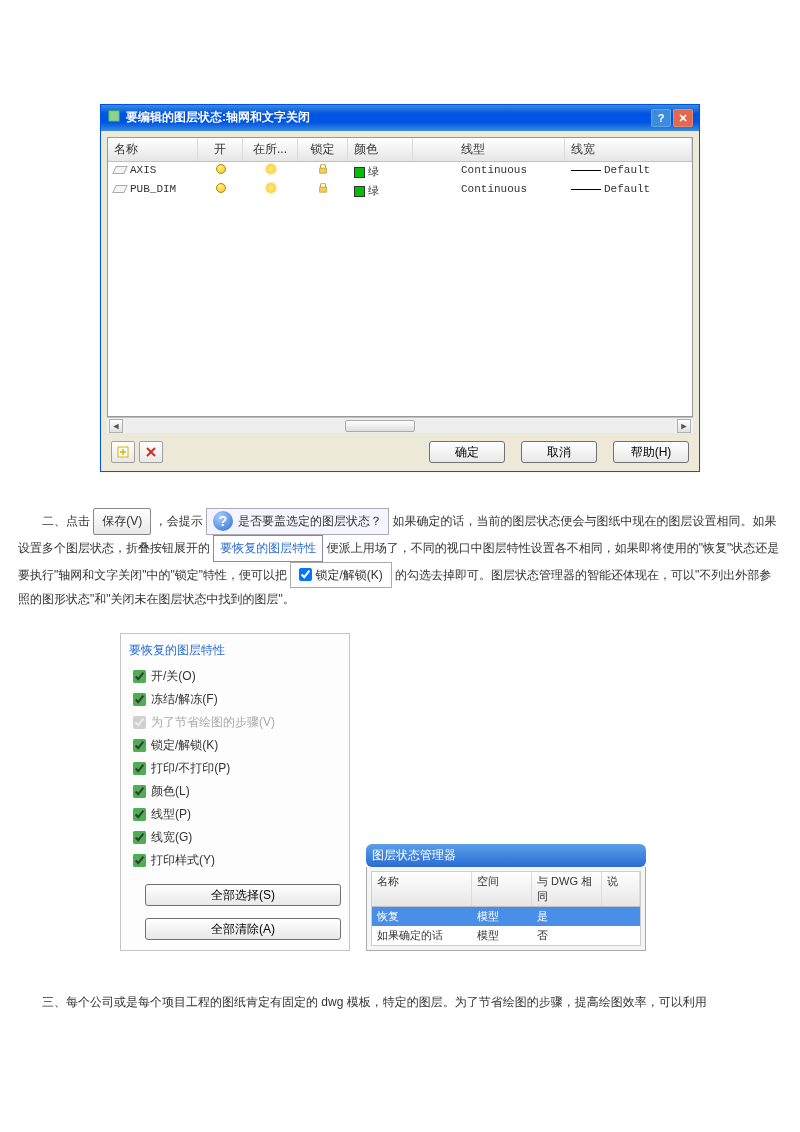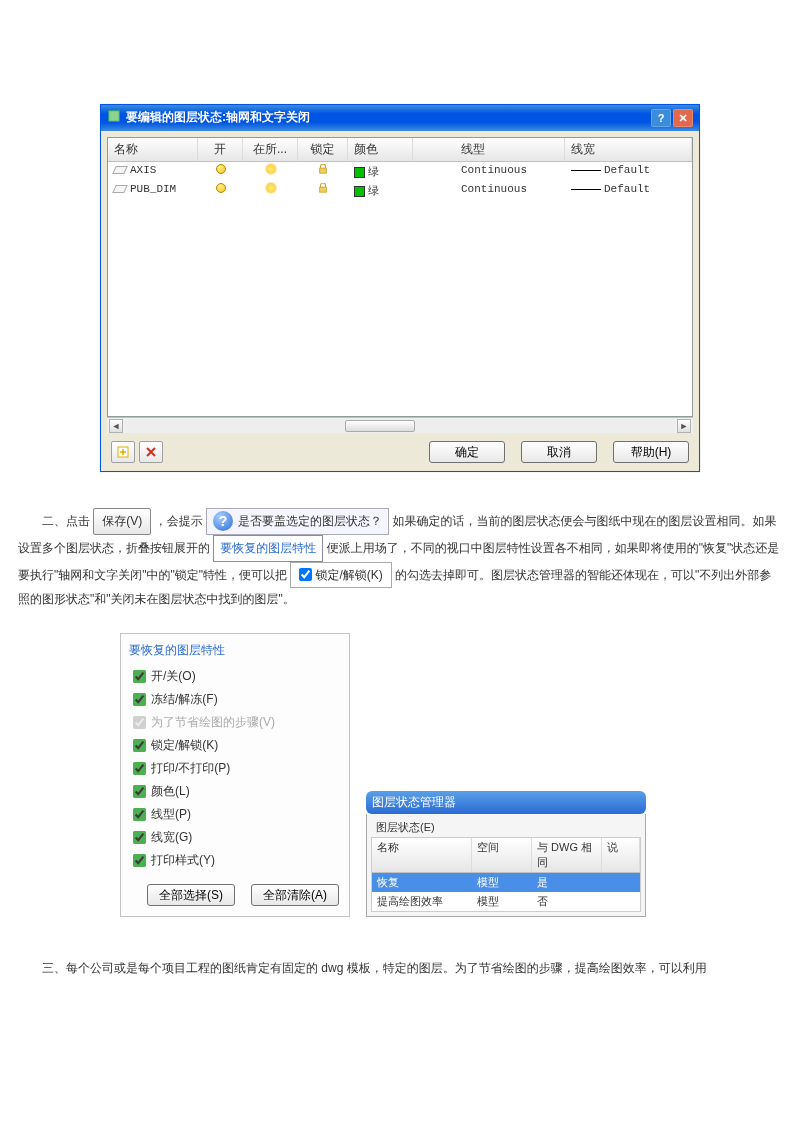--- a/index.html
+++ b/index.html
@@ -56,21 +56,21 @@
   .inline-chk { display:inline-flex; align-items:center; vertical-align:middle; border:1px solid #aaa; background:#fff; padding:1px 8px; font-size:12px; text-indent:0;}
   .inline-chk input { margin-right:3px;}
   
   
   .panels-row { display:flex; gap:16px; margin:22px 0 0 120px; align-items:flex-end;}
   .prop-panel { width:230px; border:1px solid #c5c5c5; background:#fdfdfd; padding:6px 8px 10px;}
   .prop-panel .ptitle { color:#2a6bd4; font-size:12px; padding:2px 0 6px;}
   .chk-row { display:flex; align-items:center; padding:3px 4px; font-size:12px;}
   .chk-row input { margin-right:5px; accent-color:#4caf50;}
   .chk-row.disabled { color:#aaa; }
-  .btn-row2 { display:flex; gap:0; justify-content:center; margin-top:12px;}
+  .btn-row2 { display:flex; gap:12px; justify-content:center; margin-top:12px;flex-direction:column;}
   
   .mgr-panel { width:280px; }
   .mgr-title { background:linear-gradient(#5aa0e8,#2a6bd4); color:#fff; padding:3px 6px; font-size:12px;border-radius:6px;}
   .mgr-body { border:1px solid #aaa; border-top:none; background:#f5f5f5; padding:4px;}
   .mgr-group { border:1px solid #ccc; background:#fff;}
   .mgr-gtitle { padding:2px 5px; font-size:11px; color:#333;}
   .mgr-header { display:flex; background:linear-gradient(#fff,#e6e6e6); border-bottom:1px solid #c0c0c0; font-size:11px;}
   .mgr-header .mcol { padding:2px 5px; border-right:1px solid #dcdcdc;}
   .mgr-row { display:flex; font-size:11px;}
   .mgr-row .mcol { padding:2px 5px;}
@@ -221,37 +221,36 @@
       </div>
     <div class="btn-row2">
       <button class="stdbtn" style="min-width:88px">全部选择(S)</button>
       <button class="stdbtn" style="min-width:88px">全部清除(A)</button>
     </div>
   </div>
 
   <div class="mgr-panel">
     <div class="mgr-title">图层状态管理器</div>
     <div class="mgr-body">
-      <div class="mgr-gtitle">图层状态(E)</div>
       <div class="mgr-group">
         <div class="mgr-header">
           <div class="mcol mname">名称</div>
           <div class="mcol mspace">空间</div>
           <div class="mcol msame">与 DWG 相同</div>
           <div class="mcol mdesc">说</div>
         </div>
         <div id="mgr-rows">
             <div class="mgr-row sel">
               <div class="mcol mname">恢复</div>
               <div class="mcol mspace">模型</div>
               <div class="mcol msame">是</div>
               <div class="mcol mdesc"></div>
             </div>
             <div class="mgr-row">
-              <div class="mcol mname">提高绘图效率</div>
+              <div class="mcol mname">如果确定的话</div>
               <div class="mcol mspace">模型</div>
               <div class="mcol msame">否</div>
               <div class="mcol mdesc"></div>
             </div>
           </div>
       </div>
     </div>
   </div>
 </div>
 

